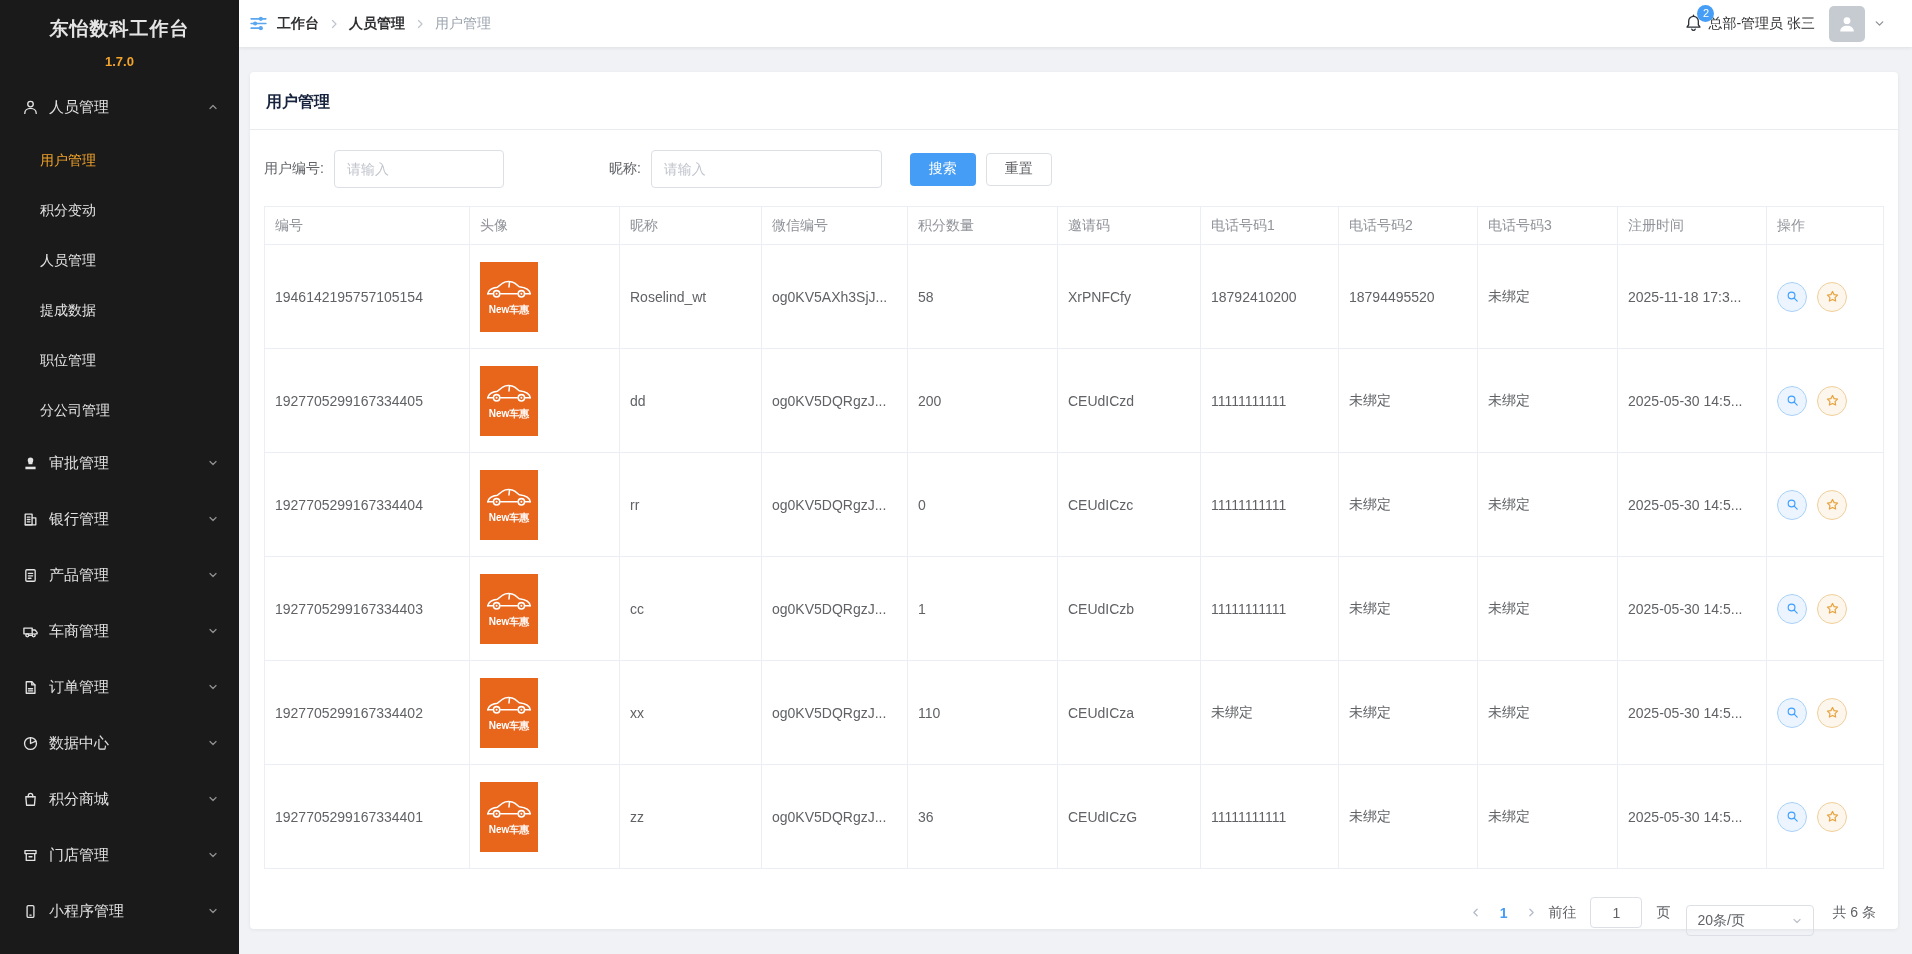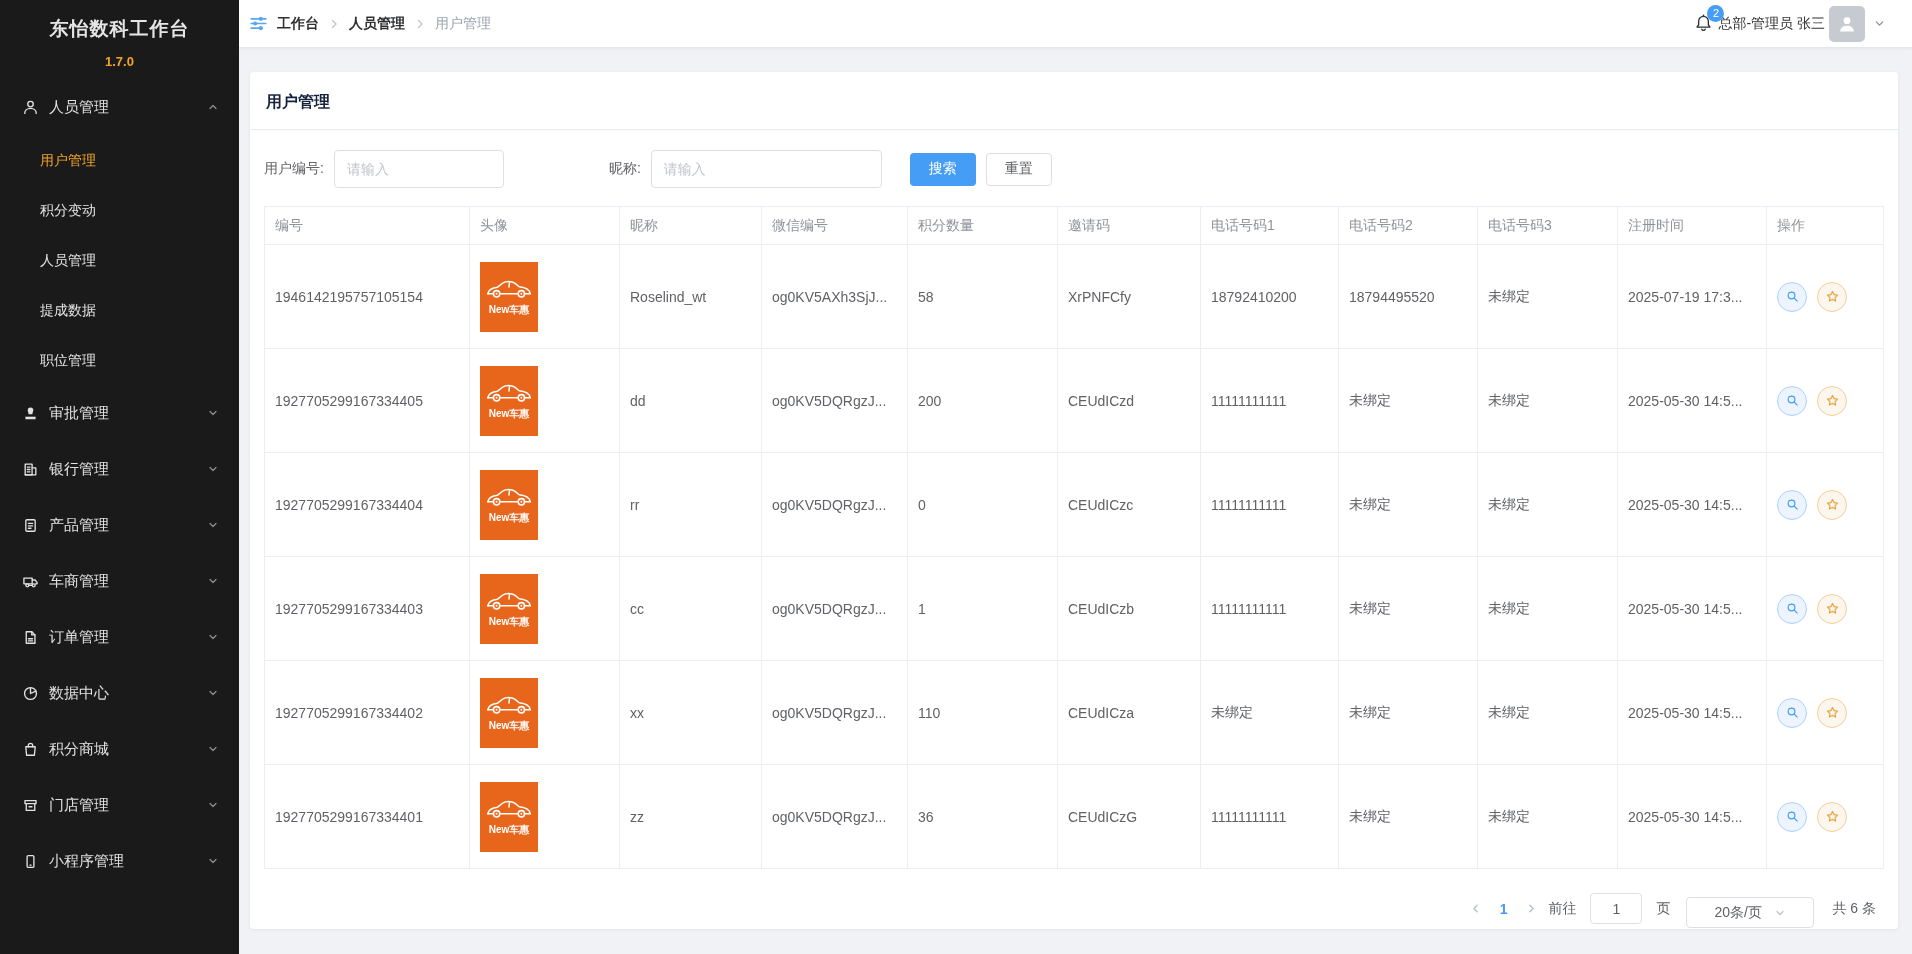--- a/index.html
+++ b/index.html
@@ -26,21 +26,21 @@
   .topbar { display:flex; align-items:center; height:47px; background:#fff; padding:0 26px 0 10px; box-shadow:0 1px 4px rgba(0,21,41,.08); position:relative; z-index:2;gap:28px; }
   .crumbs { display:flex; align-items:center; gap:9px; }
   .crumb-icon { display:flex; }
   .crumb { font-size:14px; }
   .crumb.strong { font-weight:700; color:#303133; cursor:pointer; }
   .crumb.current { color:#9aa3ad; }
   .crumb-sep { display:flex; color:#c0c4cc; }
   .top-right { margin-left:auto; display:flex; align-items:center; }
   .bell-wrap { position:relative; color:#2b2f36; display:flex; cursor:pointer; margin-right:4px; }
   .badge { position:absolute; top:-8px; right:-10px; background:#459df5; color:#fff; border-radius:9px; font-size:11px; min-width:17px; height:17px; line-height:17px; text-align:center; padding:0 3px; }
-  .username { font-size:14px; color:#303133; margin-right:4px; }
+  .username { font-size:14px; color:#303133; margin-right:14px; }
   .avatar { width:36px; height:36px; border-radius:5px; background:#c6cbd1; display:flex; align-items:center; justify-content:center; cursor:pointer; }
   .chev-small { display:flex; color:#909399; margin-left:8px; cursor:pointer; }
 
   .content { flex:1; padding:25px 14px 25px 11px; background:#f0f2f5; overflow:hidden; }
   .card { background:#fff; border-radius:4px; height:100%; box-shadow:0 1px 4px rgba(0,0,0,.06); display:flex; flex-direction:column; }
   .card-head { padding:20px 16px 16px; font-size:16px; font-weight:700; color:#17233d; border-bottom:1px solid #e9ecef; }
 
   .filter-row { padding:20px 14px 18px; display:flex; align-items:center; }
   .f-label { font-size:14px; color:#606266; margin-right:10px; white-space:nowrap; }
   .f-label.lbl2 { margin-left:105px; }
@@ -61,21 +61,21 @@
   .avatar-text { color:#fff; font-size:10px; font-weight:700; }
   .op-btn { width:30px; height:30px; border-radius:50%; display:inline-flex; align-items:center; justify-content:center; margin-right:10px; cursor:pointer; vertical-align:middle; }
   .op-blue { background:#ecf5ff; border:1px solid #a9d1f7; color:#409eff; }
   .op-orange { background:#fdf6ec; border:1px solid #f0cf9a; color:#e6a23c; }
 
   .pagination { display:flex; justify-content:flex-end; align-items:center; padding:20px 16px 24px; font-size:14px; color:#606266; }
   .pg-arrow { display:flex; color:#b4bccc; cursor:pointer; padding:0 4px; }
   .pg-num { color:#459df5; font-weight:700; margin:0 14px; cursor:pointer; }
   .pg-text { margin:0 6px; }
   .pg-input { width:52px; height:31px; border:1px solid #dcdfe6; border-radius:4px; text-align:center; color:#606266; font-size:14px; margin:0 8px; outline:none; }
-  .pg-select { width:128px; height:31px; border:1px solid #dcdfe6; border-radius:4px; display:flex; align-items:center; justify-content:space-between; padding:0 27px; cursor:pointer; margin:8px 4px 0 10px; color:#606266; }
+  .pg-select { width:128px; height:31px; border:1px solid #dcdfe6; border-radius:4px; display:flex; align-items:center; justify-content:space-between; padding:0 10px; cursor:pointer; margin:16px 4px 0 10px; color:#606266; }
   .pg-select .chev { display:flex; color:#c0c4cc; }
   .pg-total { margin-left:14px; }
 </style>
 </head>
 <body>
 
 <aside class="sidebar">
   <div class="side-title">东怡数科工作台</div>
   <div class="side-version">1.7.0</div>
   <nav class="menu">
@@ -91,20 +91,21 @@
           <svg class="si" width="12" height="12" viewBox="0 0 12 12">
             <path d="M3 7.5 6 4.5 9 7.5"></path>
           </svg>
         </span>
       </div>
       <div class="submenu-item active">用户管理</div>
       <div class="submenu-item">积分变动</div>
       <div class="submenu-item">人员管理</div>
       <div class="submenu-item">提成数据</div>
       <div class="submenu-item">职位管理</div>
+      <div class="submenu-item">分公司管理</div>
       <div class="menu-head">
         <span class="micon">
           <svg width="17" height="17" viewBox="0 0 16 16">
             <path d="M6.2 8.6C6.2 7 5.4 6.4 5.4 5a2.6 2.6 0 0 1 5.2 0c0 1.4-.8 2-.8 3.6z" fill="currentColor"></path>
             <path d="M3.2 11h9.6v2.4H3.2z" fill="currentColor"></path>
           </svg>
         </span>
         <span class="mlabel">审批管理</span>
         <span class="mchev">
           <svg class="si" width="12" height="12" viewBox="0 0 12 12">
@@ -346,21 +347,21 @@
                     <div class="avatar-text">New车惠</div>
                   </div>
                 </td>
                 <td>Roselind_wt</td>
                 <td>og0KV5AXh3SjJ...</td>
                 <td>58</td>
                 <td>XrPNFCfy</td>
                 <td>18792410200</td>
                 <td>18794495520</td>
                 <td>未绑定</td>
-                <td>2025-07-19 17:3...</td>
+                <td>2025-11-18 17:3...</td>
                 <td><span class="op-btn op-blue">
                     <svg class="si" width="15" height="15" viewBox="0 0 16 16">
                       <circle cx="7" cy="7" r="3.6"></circle>
                       <path d="M9.8 9.8 13 13"></path>
                     </svg>
                   </span><span class="op-btn op-orange">
                     <svg class="si" width="15" height="15" viewBox="0 0 16 16">
                       <path d="M8 2.6l1.7 3.4 3.7.55-2.7 2.6.65 3.7L8 11.1l-3.35 1.75.65-3.7-2.7-2.6 3.7-.55z"></path>
                     </svg>
                   </span></td>

